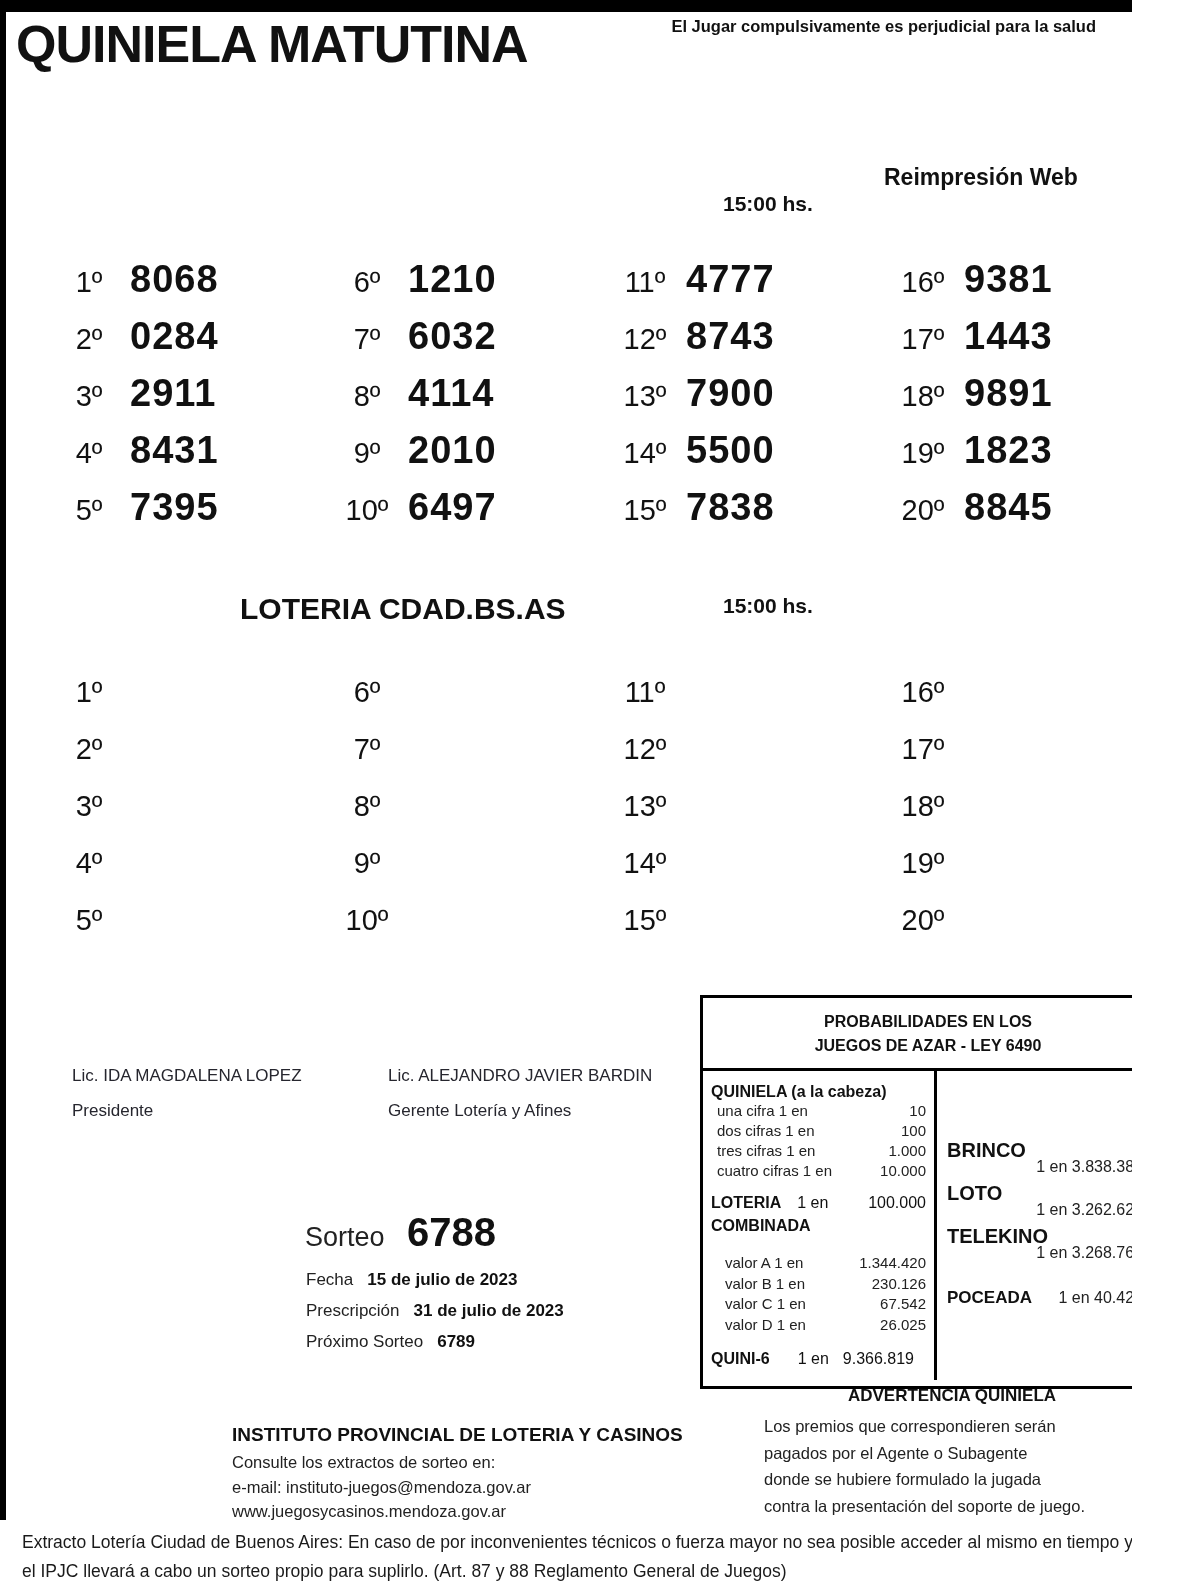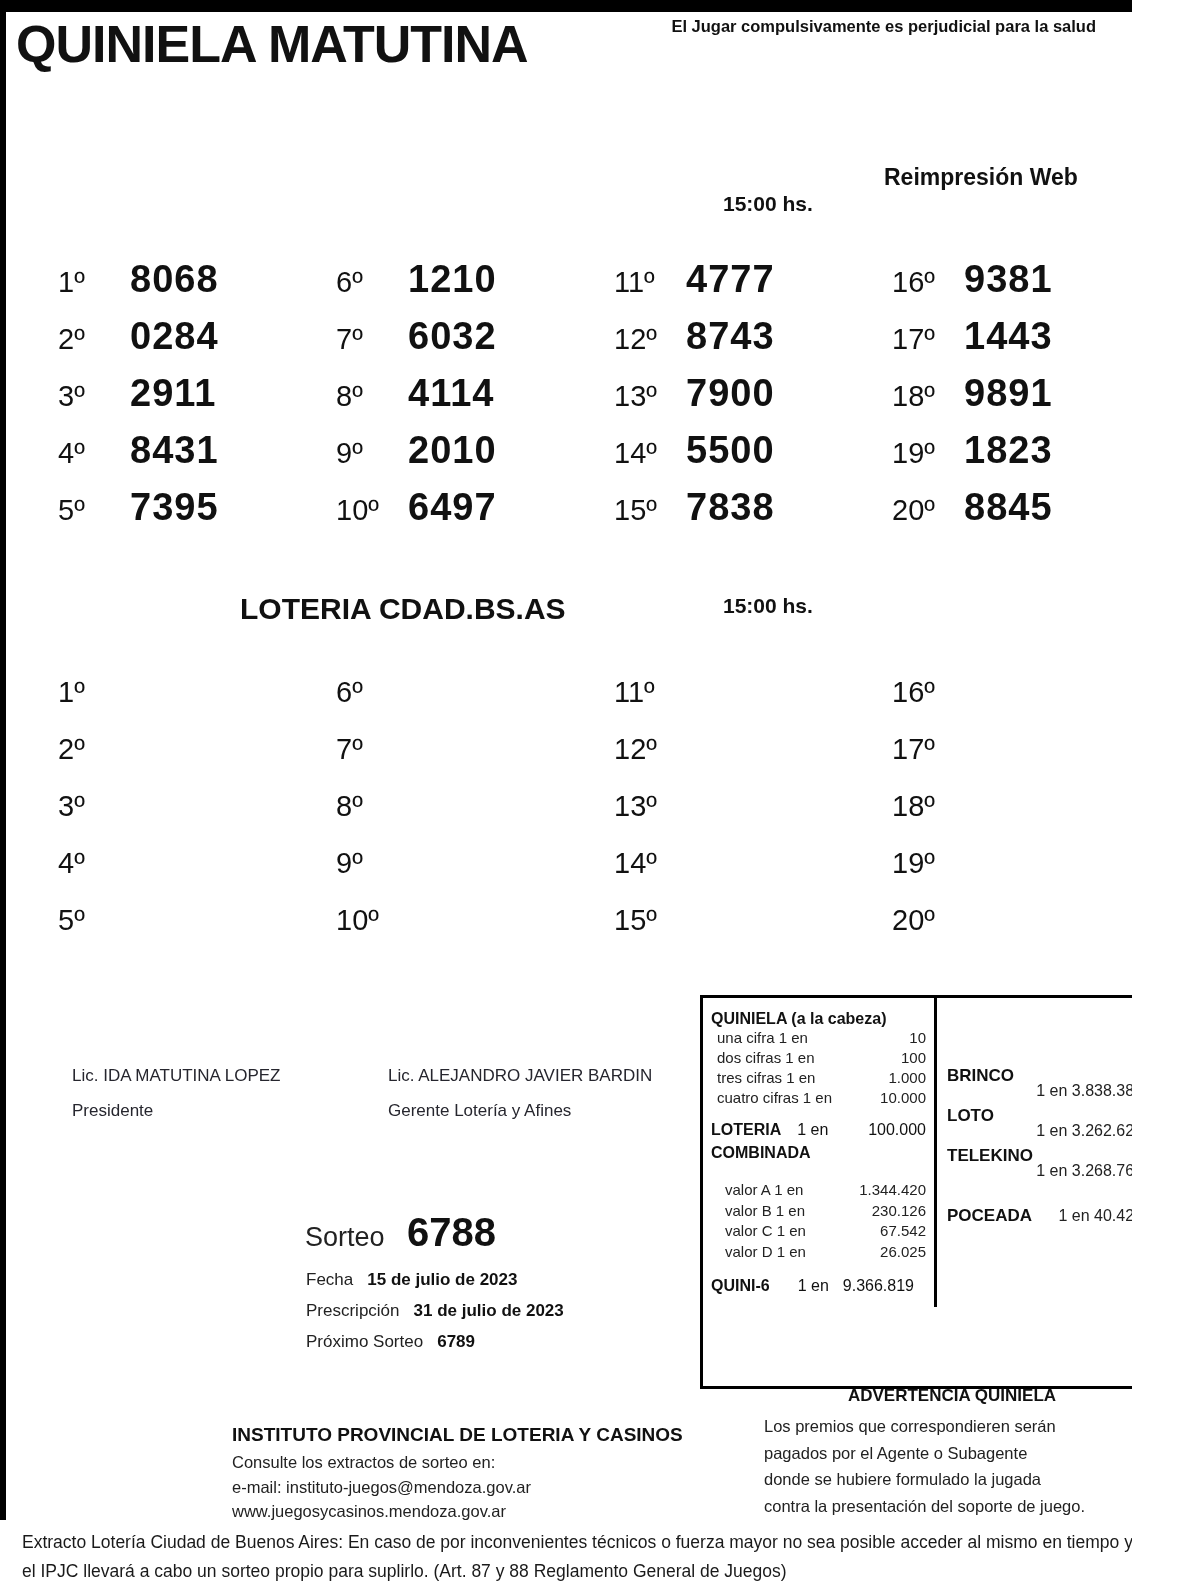--- a/index.html
+++ b/index.html
@@ -15,21 +15,21 @@
   .warning   { position:absolute; right:36px; top:17px; width:490px; text-align:right; font-size:16.5px; font-weight:700; }
 
   .sec-title { position:absolute; font-size:30px; font-weight:700; white-space:pre; }
   .sec-time  { position:absolute; font-size:21px; font-weight:700; }
   .reprint   { position:absolute; left:884px; top:164px; font-size:23px; font-weight:700; }
 
   .grid { position:absolute; left:58px; width:1112px; display:grid;
           grid-template-columns:repeat(4,278px); grid-template-rows:repeat(5,57px);
           grid-auto-flow:column; }
   .grid .cell { display:flex; align-items:baseline; }
-  .grid .pos  { display:inline-block; width:62px; text-align:left; font-size:29px; font-weight:400; }
+  .grid .pos  { display:inline-block; width:62px; text-align:center; font-size:29px; font-weight:400; }
   .grid .num  { margin-left:10px; font-size:38px; font-weight:700; letter-spacing:1px; }
 
   .sig { position:absolute; top:1066px; font-size:17px; color:#26262e; }
   .sig .sig-name { font-weight:400; }
   .sig .sig-role { margin-top:15px; }
 
   .sorteo-label  { position:absolute; left:305px; top:1222px; font-size:27px; color:#222; }
   .sorteo-number { position:absolute; left:407px; top:1210px; font-size:40px; font-weight:700; }
   .sorteo-row    { position:absolute; left:306px; font-size:17px; color:#222; }
   .sorteo-row b  { font-weight:700; color:#111; }
@@ -49,21 +49,21 @@
   .p-row-main { display:flex; font-size:16px; font-weight:700; margin-top:13px; }
   .p-row-main .sp { flex:1; }
   .p-rows-valores { margin-top:18px; }
   .p-rows-valores .p-row { padding-left:14px; line-height:20.5px; }
   .p-quini { display:flex; align-items:baseline; font-size:16px; margin-top:15px; }
   .p-quini .nm { font-weight:700; }
   .p-quini .mid { margin-left:28px; }
   .p-quini .vl { margin-left:14px; }
 
   .rgame { margin-top:6px; }
-  .rgame .gname { font-size:17px; font-weight:700; }
+  .rgame .gname { font-size:20px; font-weight:700; }
   .rgame .gval  { font-size:16px; text-align:right; margin-top:-4px; color:#222; }
   .rgames-spacer { height:58px; }
   .poceada { display:flex; justify-content:space-between; align-items:baseline; margin-top:26px; }
   .poceada .gname { font-size:17px; font-weight:700; }
   .poceada .gval  { font-size:16px; color:#222; }
 
   .advert { position:absolute; left:748px; top:1386px; width:408px; }
   .advert-title { text-align:center; font-size:17px; font-weight:700; }
   .advert-line  { font-size:16.5px; line-height:26.5px; color:#222; padding-left:16px; }
   .advert-line:first-of-type { margin-top:7px; }
@@ -292,41 +292,45 @@
         <span class="num"></span>
       </div>
 
       <div class="cell">
         <span class="pos">20º</span>
         <span class="num"></span>
       </div>
     </div>
 
   <div class="sig" style="left:72px;">
-    <div class="sig-name">Lic. IDA MATUTINA LOPEZ</div>
+    <div class="sig-name">Lic. IDA MAGDALENA LOPEZ</div>
     <div class="sig-role">Presidente</div>
   </div>
   <div class="sig" style="left:388px;">
     <div class="sig-name">Lic. ALEJANDRO JAVIER BARDIN</div>
     <div class="sig-role">Gerente Lotería y Afines</div>
   </div>
 
   <div class="sorteo-label">Sorteo</div>
   <div class="sorteo-number">6788</div>
   <div class="sorteo-row row-fecha">
     <span>Fecha</span><b class="val">15 de julio de 2023</b>
   </div>
   <div class="sorteo-row row-presc">
     <span>Prescripción</span><b class="val">31 de julio de 2023</b>
   </div>
   <div class="sorteo-row row-proximo">
     <span>Próximo Sorteo</span><b class="val">6789</b>
   </div>
 
   <div class="prob-box">
+    <div class="prob-head">
+      <div>PROBABILIDADES EN LOS</div>
+      <div>JUEGOS DE AZAR - LEY 6490</div>
+    </div>
     <div class="prob-body">
       <div class="prob-left">
         <div class="p-h">QUINIELA (a la cabeza)</div>
         <div>
 
             <div class="p-row">
               <span>una cifra  1 en</span>
               <span>10</span>
             </div>
 

